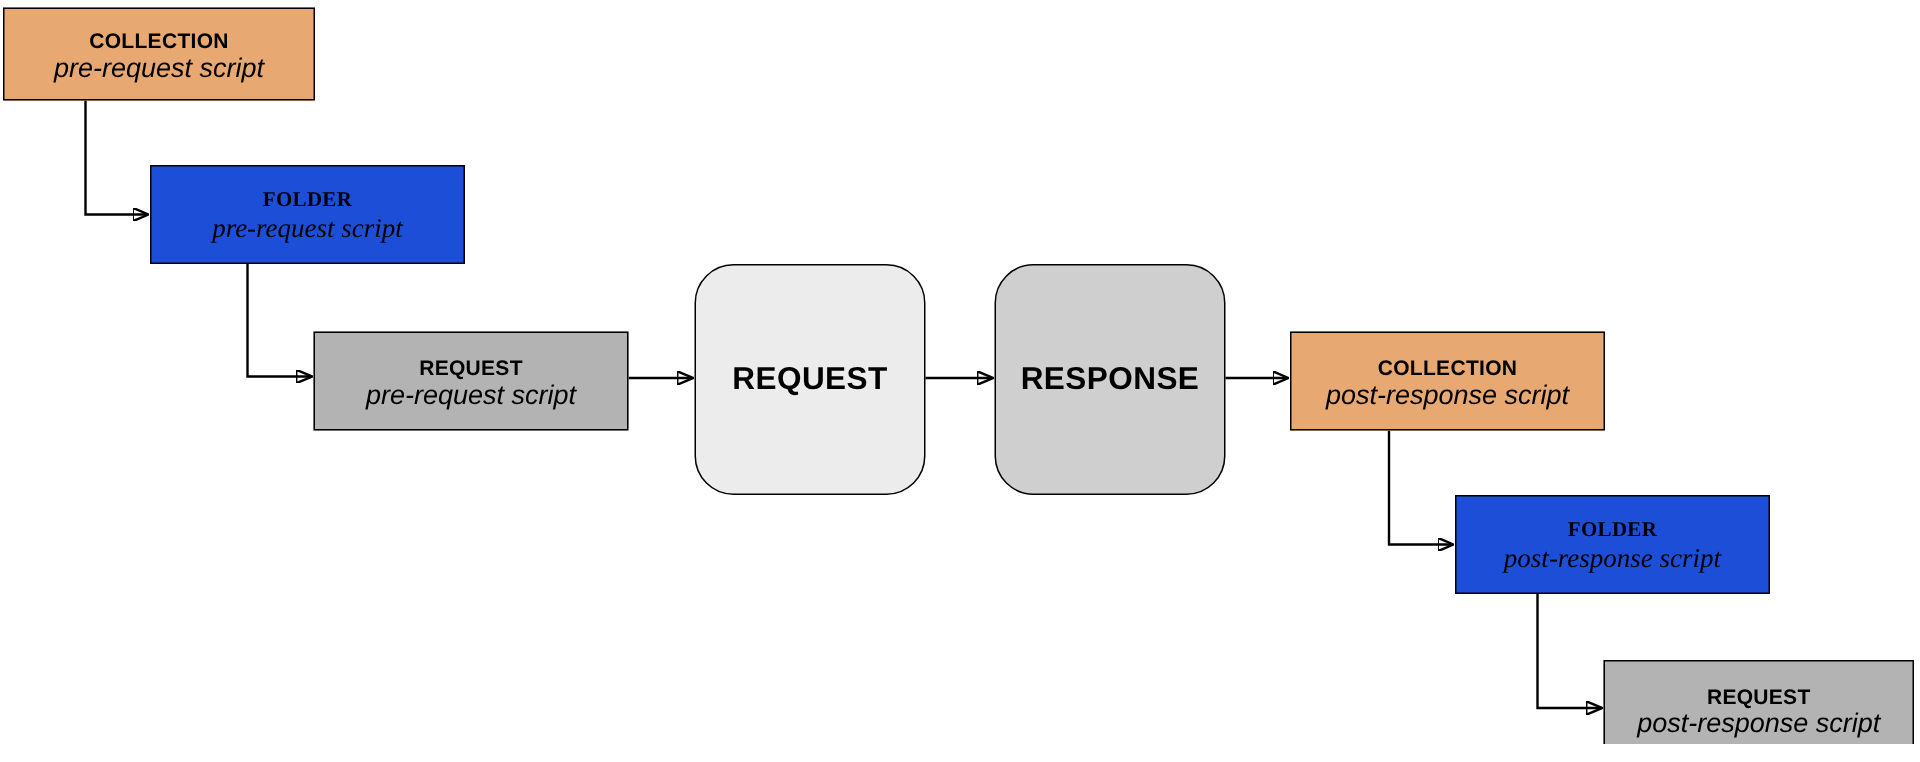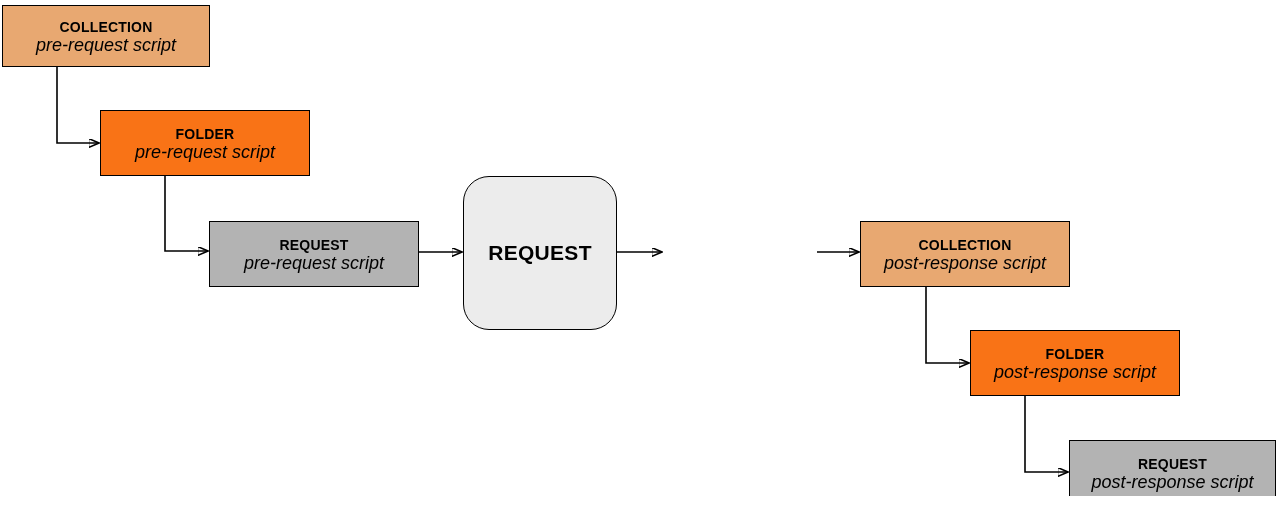--- a/index.html
+++ b/index.html
@@ -51,21 +51,21 @@
     line-height: 18px;
   }
   .node.big {
     border-radius: 26px;
   }
   .node.big .title {
     font-size: 21px;
     letter-spacing: 0.3px;
   }
   .fill-orange { background: #e8a871; }
-  .fill-purple { background: #f97316; }
+  .fill-purple { background: #1d4ed8; font-family: Liberation Serif, serif; }
   .fill-gray   { background: #b3b3b3; }
   .fill-light  { background: #ececec; }
   .fill-medium { background: #cfcfcf; }
 
   #node-collection-pre { left: 2px;    top: 5px;   width: 208px; height: 62px; }
   #node-folder-pre     { left: 100px;  top: 110px; width: 210px; height: 66px; }
   #node-request-pre    { left: 209px;  top: 221px; width: 210px; height: 66px; }
   #node-request-main   { left: 463px;  top: 176px; width: 154px; height: 154px; }
   #node-response-main  { left: 663px;  top: 176px; width: 154px; height: 154px; }
   #node-collection-post{ left: 860px;  top: 221px; width: 210px; height: 66px; }
@@ -104,20 +104,23 @@
 
   <div class="node fill-gray" id="node-request-pre">
     <span class="title">REQUEST</span>
     <span class="subtitle">pre-request script</span>
   </div>
 
   <div class="node big fill-light" id="node-request-main">
     <span class="title">REQUEST</span>
   </div>
 
+  <div class="node big fill-medium" id="node-response-main">
+    <span class="title">RESPONSE</span>
+  </div>
 
   <div class="node fill-orange" id="node-collection-post">
     <span class="title">COLLECTION</span>
     <span class="subtitle">post-response script</span>
   </div>
 
   <div class="node fill-purple" id="node-folder-post">
     <span class="title">FOLDER</span>
     <span class="subtitle">post-response script</span>
   </div>

